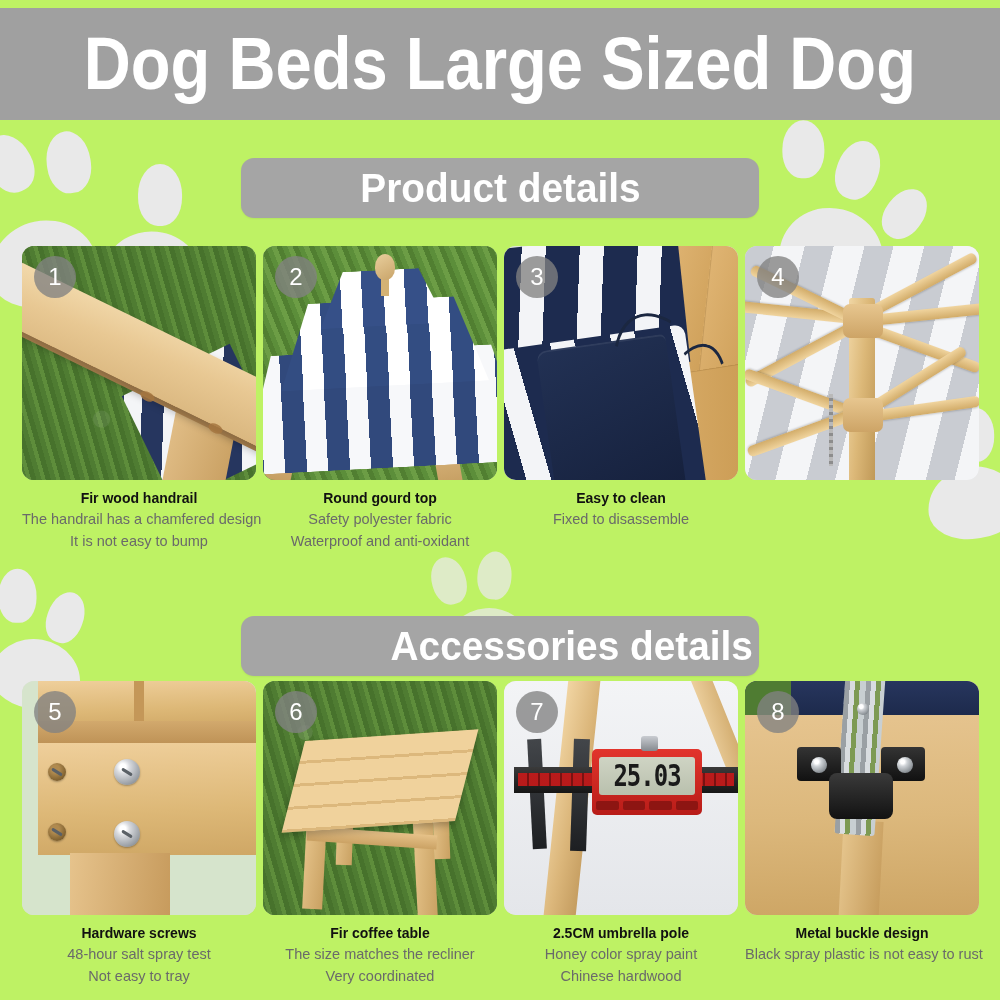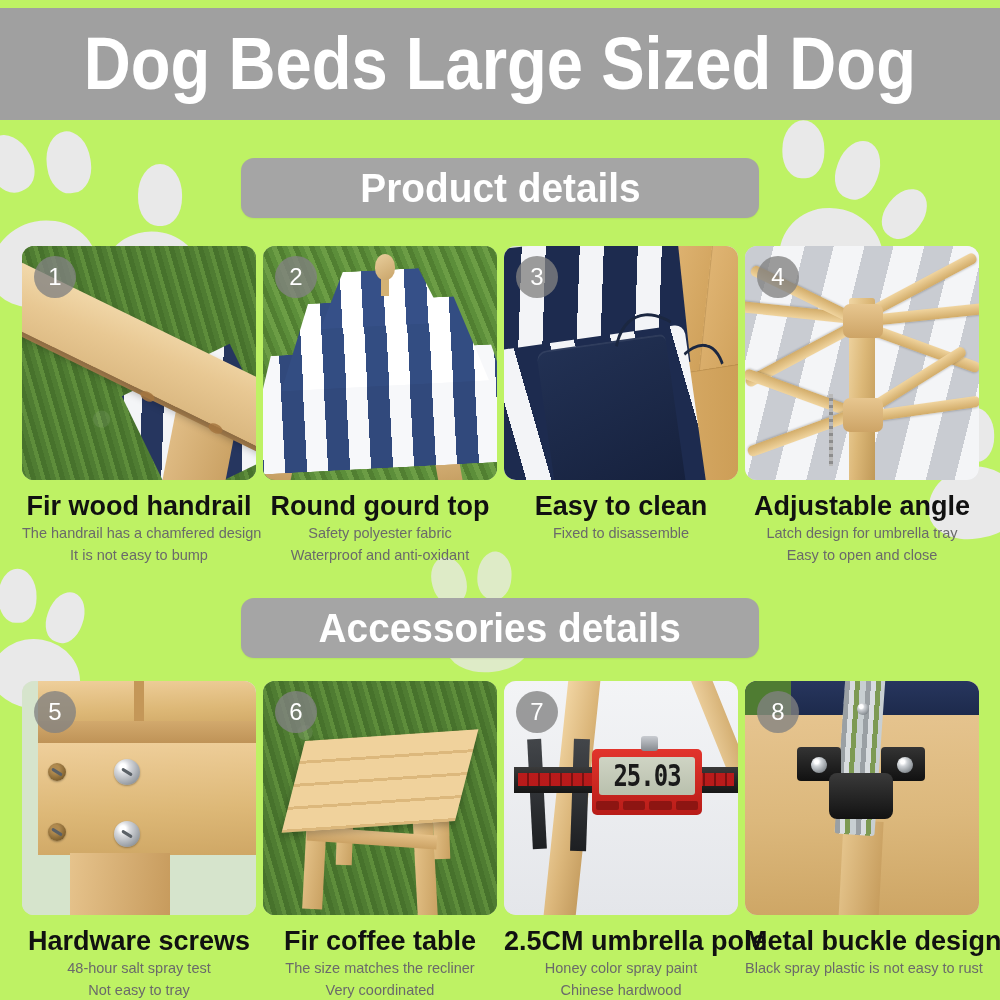--- a/index.html
+++ b/index.html
@@ -69,21 +69,21 @@
   }
   .section-pill .pill-text {
     color: #ffffff;
     font-size: 40px;
     font-weight: bold;
     line-height: 1;
     transform: scaleX(0.97);
     white-space: nowrap;
   }
   #pill-product { top: 158px; }
-  #pill-accessories { top: 598px; }
+  #pill-accessories { top: 616px; justify-content: flex-end; }
 
   
   .grid {
     position: absolute;
     left: 22px;
     width: 957px;
     display: grid;
     grid-template-columns: repeat(4, 234px);
     column-gap: 7px;
     z-index: 2;
@@ -110,21 +110,21 @@
     color: #ffffff;
     font-size: 24px;
     font-weight: normal;
     display: flex; align-items: center; justify-content: center;
     z-index: 9;
     line-height: 1;
   }
 
   .caption { padding-top: 11px; text-align: center; }
   .cap-title {
-    font-size: 27px;
+    font-size: 14px;
     font-weight: bold;
     color: #111111;
     line-height: 1.12;
     white-space: nowrap;
   }
   .cap-sub {
     font-size: 14.5px;
     color: #6a6a6a;
     line-height: 1.38;
     margin-top: 2px;
@@ -626,25 +626,20 @@
           <div class="rib" style="left:118px; top:162px; width:120px; transform:rotate(-32deg);"></div>
           <div class="rib" style="left:118px; top:166px; width:118px; transform:rotate(-8deg);"></div>
           <div class="rib" style="left:116px; top:164px; width:124px; transform:rotate(200deg);"></div>
           <div class="rib" style="left:116px; top:160px; width:120px; transform:rotate(160deg);"></div>
           <div class="pole"></div>
           <div class="hub" style="top:58px;"></div>
           <div class="hub" style="top:152px;"></div>
           <div class="chain"></div>
         </div>
         <div class="badge">4</div>
-      </div>
-      <div class="caption">
-        <div class="cap-title">Adjustable angle</div>
-        <div class="cap-sub">Latch design for umbrella tray</div>
-        <div class="cap-sub">Easy to open and close</div>
       </div>
     </div>
   </div>
 
   <div class="section-pill" id="pill-accessories">
     <span class="pill-text">Accessories details</span>
   </div>
 
   <div class="grid" id="grid-accessories">
 

